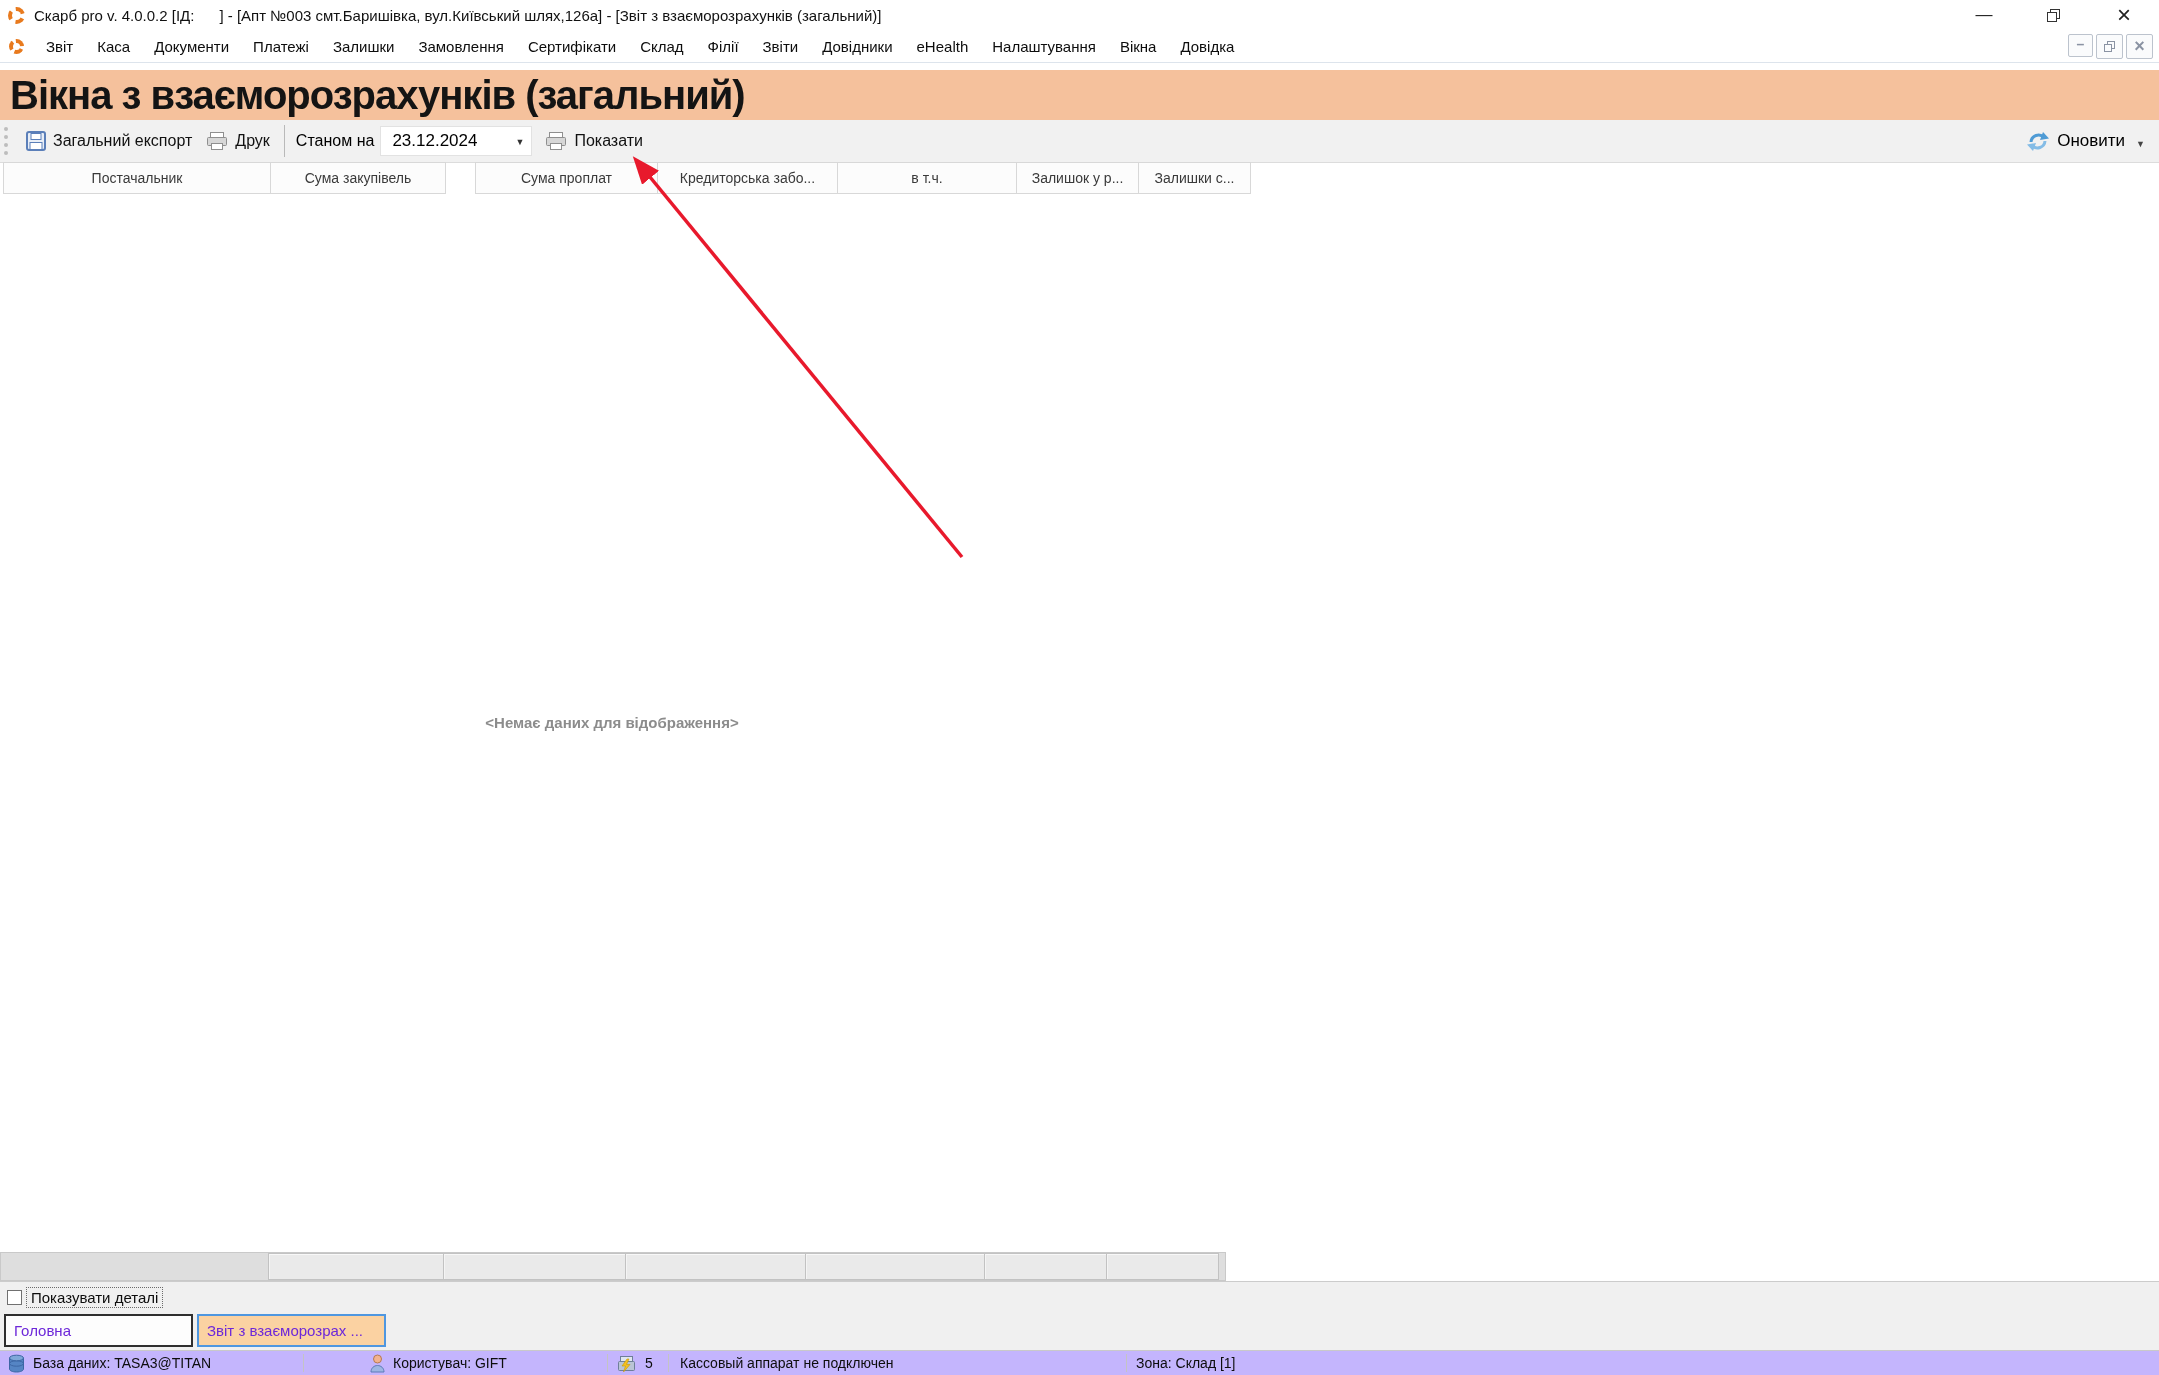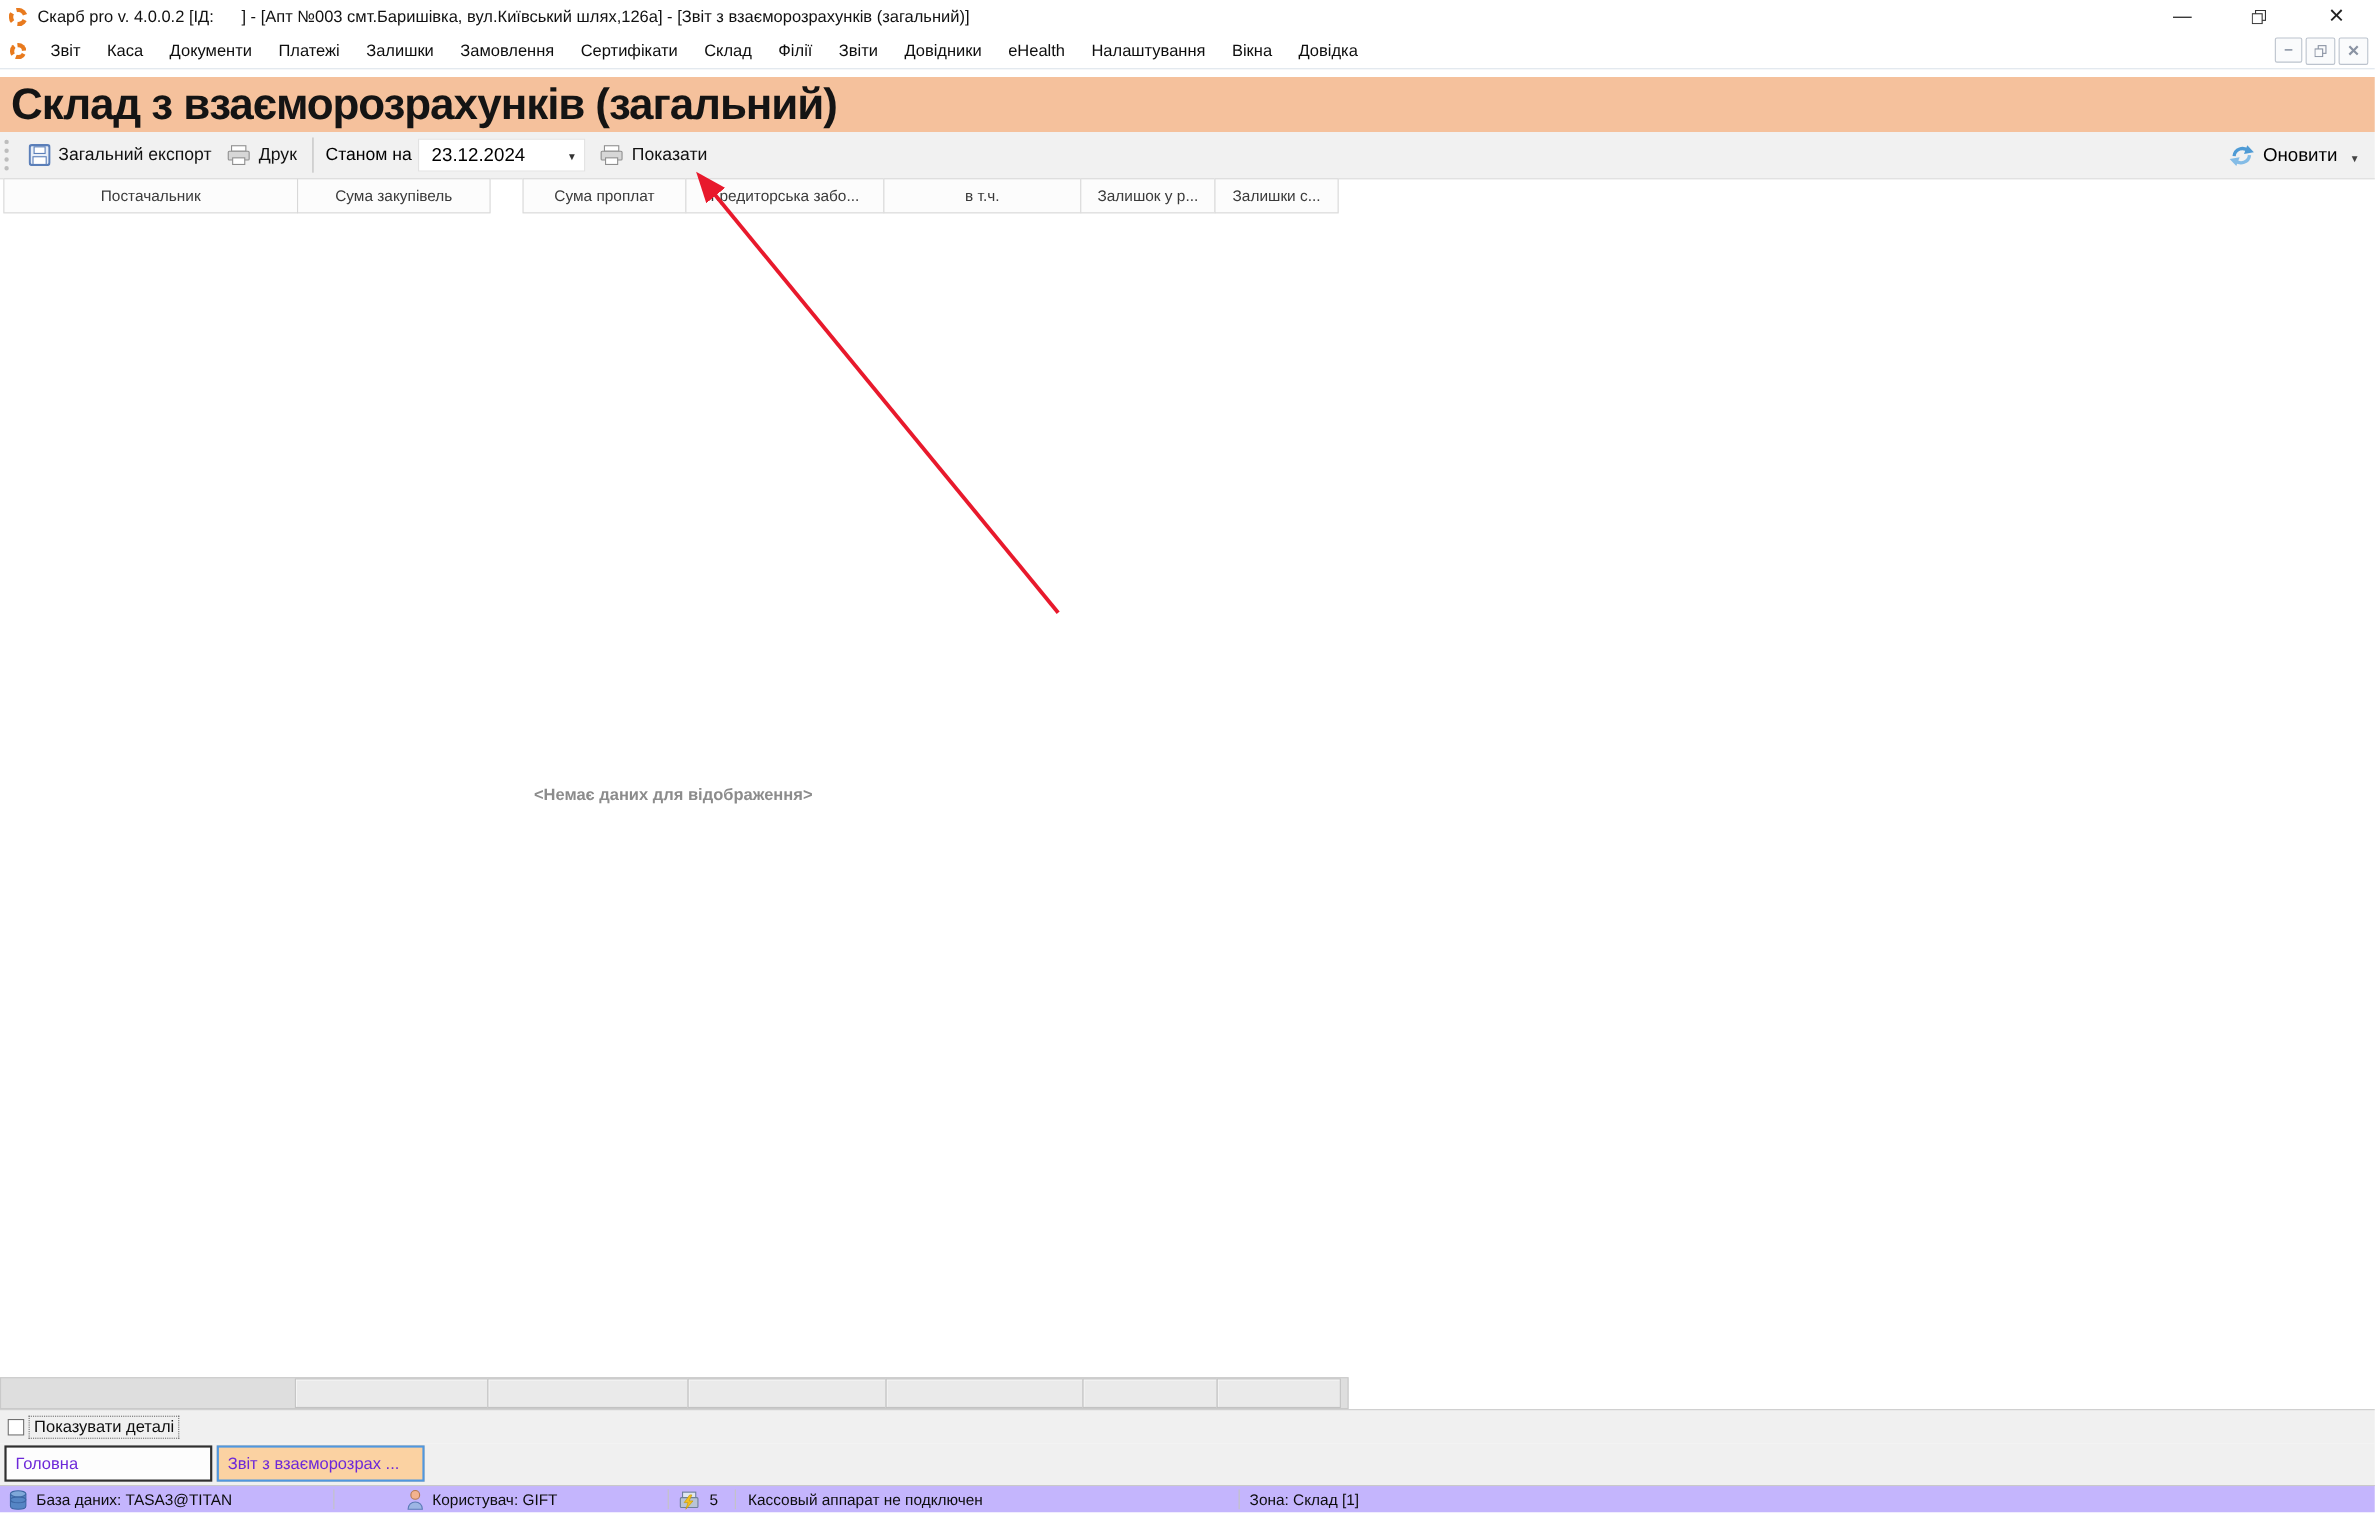--- a/index.html
+++ b/index.html
@@ -137,21 +137,21 @@
             <rect x="0.5" y="3.5" width="7" height="7" fill="#fafbfc" stroke="#8a93a3"></rect>
           </svg>
       </div>
       <div class="mdi-btn close">
           <span>×</span>
         </div>
     </div>
   </div>
 
   <div class="page-header">
-    <span class="page-title">Склад з взаєморозрахунків (загальний)</span>
+    <span class="page-title">Вікна з взаєморозрахунків (загальний)</span>
   </div>
 
   <div class="toolbar">
     <div class="grip"></div>
     <div class="tb-btn">
       <svg width="20" height="20">
           <rect x="1" y="1" width="18" height="18" rx="2" fill="#e8eef7" stroke="#5b7fb9" stroke-width="2"></rect>
           <rect x="5" y="2.5" width="10" height="6" fill="#fff" stroke="#5b7fb9"></rect>
           <rect x="4" y="11.5" width="12" height="7" fill="#fff" stroke="#5b7fb9"></rect>
         </svg>
@@ -187,21 +187,21 @@
         <polygon points="7,20 1,13.5 10,12" fill="#84bce6"></polygon>
       </svg>
       <span>Оновити</span>
       <span class="refresh-caret">▼</span>
     </div>
   </div>
 
   <div class="grid-header">
     <div class="gh-cell" style="width:268px;">Постачальник</div>
     <div class="gh-cell" style="width:176px;">Сума закупівель</div>
-    <div class="gh-cell" style="width:149px;margin-left:29px;">Сума проплат</div>
+    <div class="gh-cell" style="width:183px;margin-left:29px;">Сума проплат</div>
     <div class="gh-cell" style="width:181px;">Кредиторська забо...</div>
     <div class="gh-cell" style="width:180px;">в т.ч.</div>
     <div class="gh-cell" style="width:123px;">Залишок у р...</div>
     <div class="gh-cell" style="width:113px;">Залишки с...</div>
   </div>
 
   <div class="grid-empty">&lt;Немає даних для відображення&gt;</div>
 
   <div class="grid-footer">
     <div class="gf-cell" style="width:268px;"></div>

